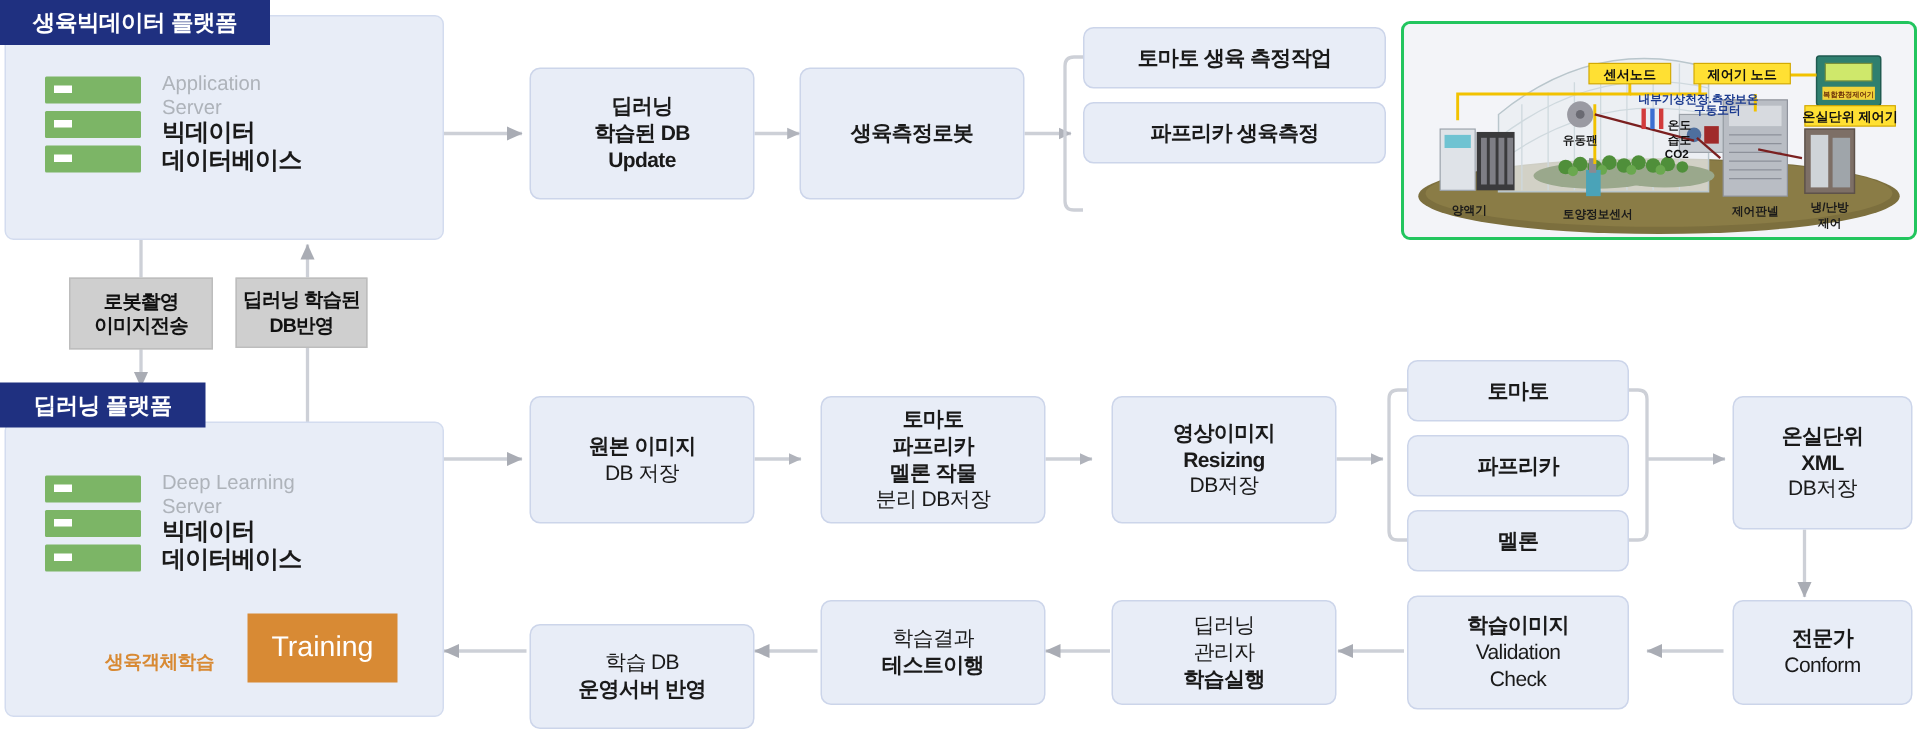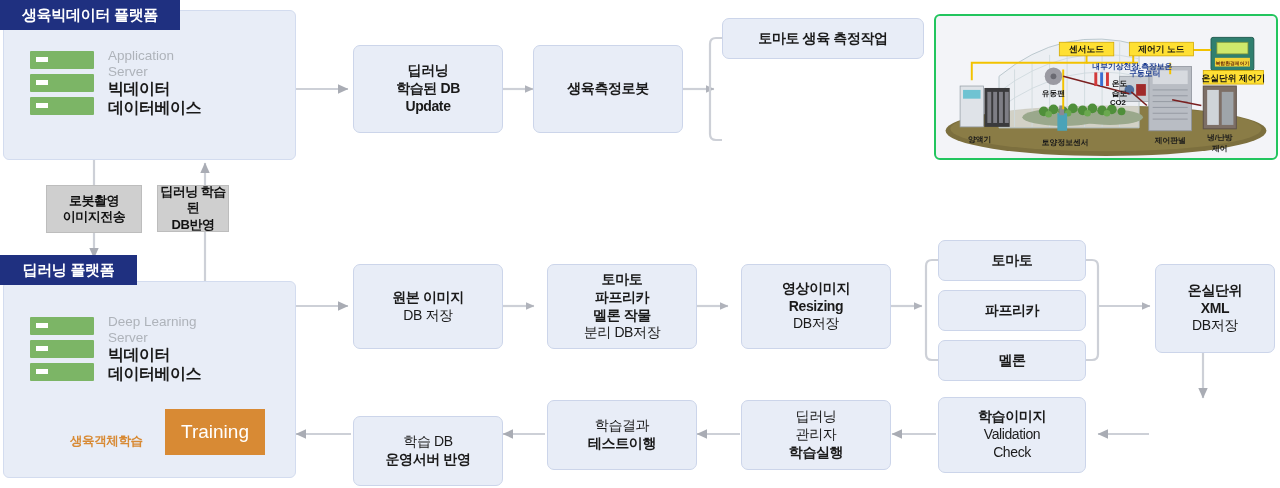--- a/index.html
+++ b/index.html
@@ -207,36 +207,39 @@
       <div class="server-main">데이터베이스</div>
     </div>
   </div>
   <div class="training" style="left:165px; top:409px; width:100px; height:46px;">Training</div>
   <div class="loop-label" style="left:70px; top:433px;">생육객체학습</div>
 
   <div class="chip" style="left:46px; top:185px; width:96px; height:48px;">
     <span>로봇촬영</span>
     <span>이미지전송</span>
   </div>
-  <div class="chip" style="left:157px; top:185px; width:72px; height:47px;">
+  <div class="chip" style="left:157px; top:185px; width:88px; height:47px;">
     <span>딥러닝 학습된</span>
     <span>DB반영</span>
   </div>
 
   <div class="box" style="left:353px; top:45px; width:150px; height:88px;">
     <span class="ln b">딥러닝</span>
     <span class="ln b">학습된 DB</span>
     <span class="ln b">Update</span>
   </div>
   <div class="box" style="left:533px; top:45px; width:150px; height:88px;">
     <span class="ln b">생육측정로봇</span>
   </div>
 
   <div class="box" style="left:722px; top:18px; width:202px; height:41px;">
     <span class="ln b">토마토 생육 측정작업</span>
+  </div>
+  <div class="box" style="left:722px; top:68px; width:202px; height:41px;">
+    <span class="ln b">파프리카 생육측정</span>
   </div>
 
   <div class="photo-frame" style="left:934px; top:14px; width:344px; height:146px;">
     <svg class="gh" viewBox="0 0 344 146">
       <rect x="0" y="0" width="344" height="146" fill="#f3f4f8"></rect>
 
       <ellipse cx="172" cy="118" rx="165" ry="26" fill="#7c6f3e"></ellipse>
       <ellipse cx="172" cy="116" rx="160" ry="23" fill="#8a7c46"></ellipse>
 
       <path d="M62,115 L62,62 Q128,8 206,30 L206,115 Z" fill="#e9eef1" opacity="0.75"></path>
@@ -409,14 +412,18 @@
   <div class="box" style="left:741px; top:400px; width:150px; height:70px;">
     <span class="ln n">딥러닝</span>
     <span class="ln n">관리자</span>
     <span class="ln b">학습실행</span>
   </div>
   <div class="box" style="left:938px; top:397px; width:148px; height:76px;">
     <span class="ln b">학습이미지</span>
     <span class="ln n">Validation</span>
     <span class="ln n">Check</span>
   </div>
+  <div class="box" style="left:1155px; top:400px; width:120px; height:70px;">
+    <span class="ln b">전문가</span>
+    <span class="ln n">Conform</span>
+  </div>
 
 </div>
 
 </body></html>

